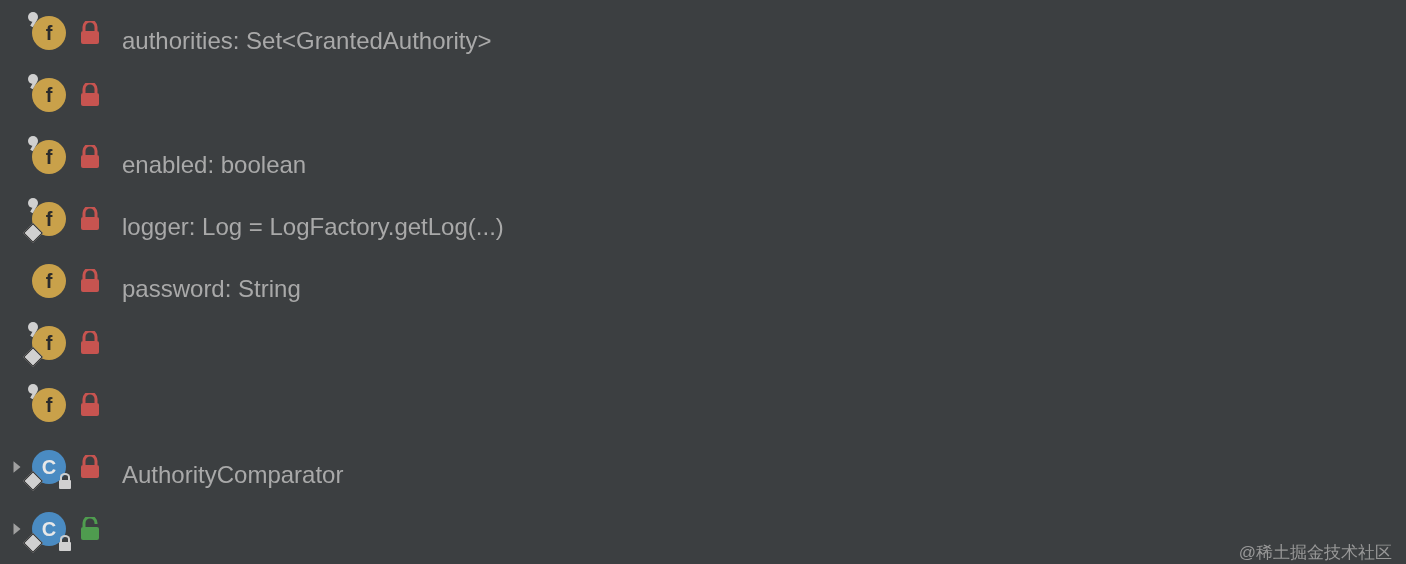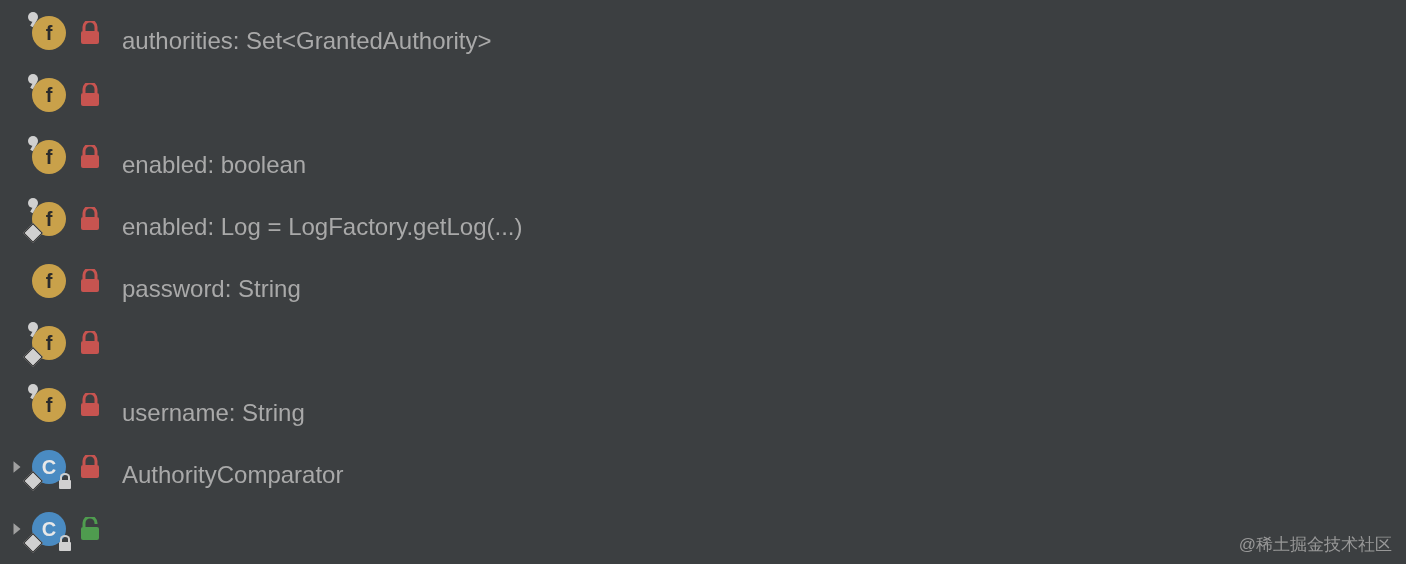--- a/index.html
+++ b/index.html
@@ -127,21 +127,21 @@
     }
     .lock-private svg { width: 22px; height: 24px; }
     .lock-public svg { width: 22px; height: 24px; }
     .member-label {
       color: #a9a9a9;
       white-space: nowrap;
       margin-top: 16px;
     }
     .watermark {
       position: absolute;
-      bottom: 8px;
+      bottom: 0;
       right: 14px;
       color: #989898;
       font-size: 17px;
       font-family: "Microsoft YaHei", sans-serif;
     }
   </style>
 </head>
 <body>
 
 <div class="structure-tree">
@@ -192,21 +192,21 @@
         <span class="icon-circle icon-field">f</span>
         <span class="pin"></span>
         <span class="static-badge"></span>
       </span>
       <span class="access-icon lock-private">
         <svg viewBox="0 0 20 24">
           <path d="M4 10 V6 a6 6 0 0 1 12 0 V10" fill="none" stroke="#c75450" stroke-width="3"></path>
           <rect x="1" y="10" width="18" height="13" rx="2" fill="#c75450"></rect>
         </svg>
       </span>
-      <span class="member-label">enabled: Log = LogFactory.getLog(...)</span>
+      <span class="member-label">logger: Log = LogFactory.getLog(...)</span>
     </div>
     <div class="tree-row">
       <span class="expand-arrow"></span>
       <span class="icon-stack">
         <span class="icon-circle icon-field">f</span>
       </span>
       <span class="access-icon lock-private">
         <svg viewBox="0 0 20 24">
           <path d="M4 10 V6 a6 6 0 0 1 12 0 V10" fill="none" stroke="#c75450" stroke-width="3"></path>
           <rect x="1" y="10" width="18" height="13" rx="2" fill="#c75450"></rect>
@@ -233,21 +233,20 @@
       <span class="icon-stack">
         <span class="icon-circle icon-field">f</span>
         <span class="pin"></span>
       </span>
       <span class="access-icon lock-private">
         <svg viewBox="0 0 20 24">
           <path d="M4 10 V6 a6 6 0 0 1 12 0 V10" fill="none" stroke="#c75450" stroke-width="3"></path>
           <rect x="1" y="10" width="18" height="13" rx="2" fill="#c75450"></rect>
         </svg>
       </span>
-      <span class="member-label">username: String</span>
     </div>
     <div class="tree-row">
       <span class="expand-arrow">
         <svg viewBox="0 0 8 12">
           <path d="M1 1 L7 6 L1 11 Z" fill="#a0a0a0"></path>
         </svg>
       </span>
       <span class="icon-stack">
         <span class="icon-circle icon-class">C</span>
         <span class="static-badge"></span>

